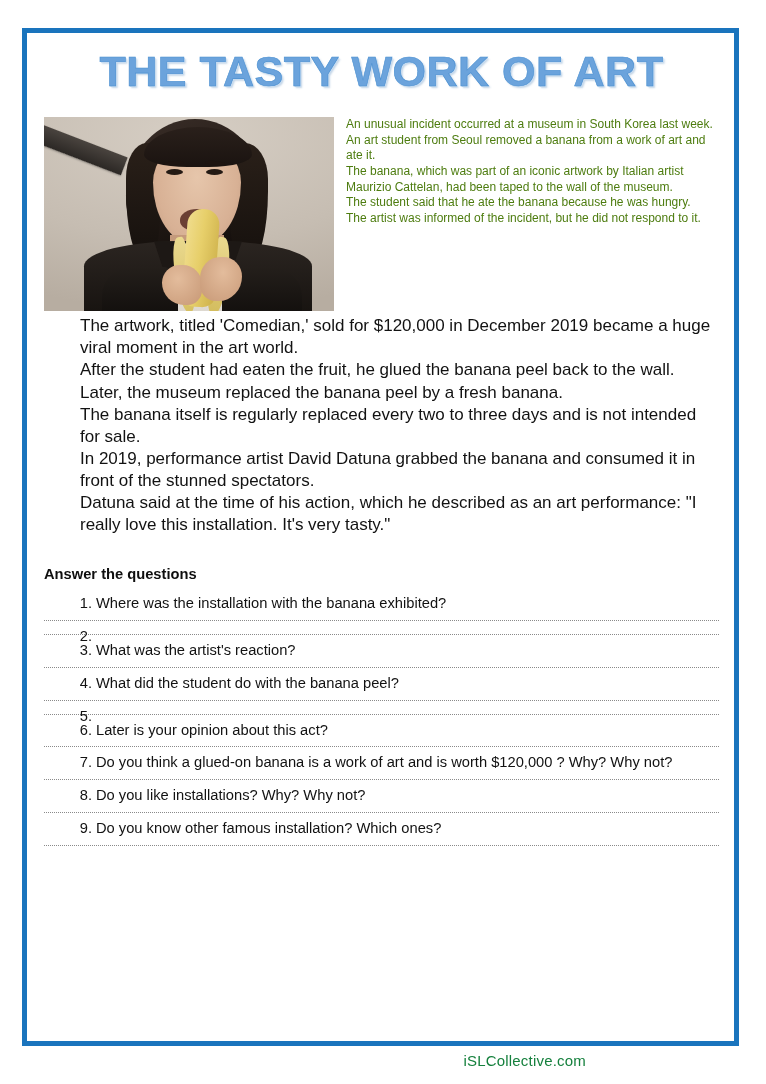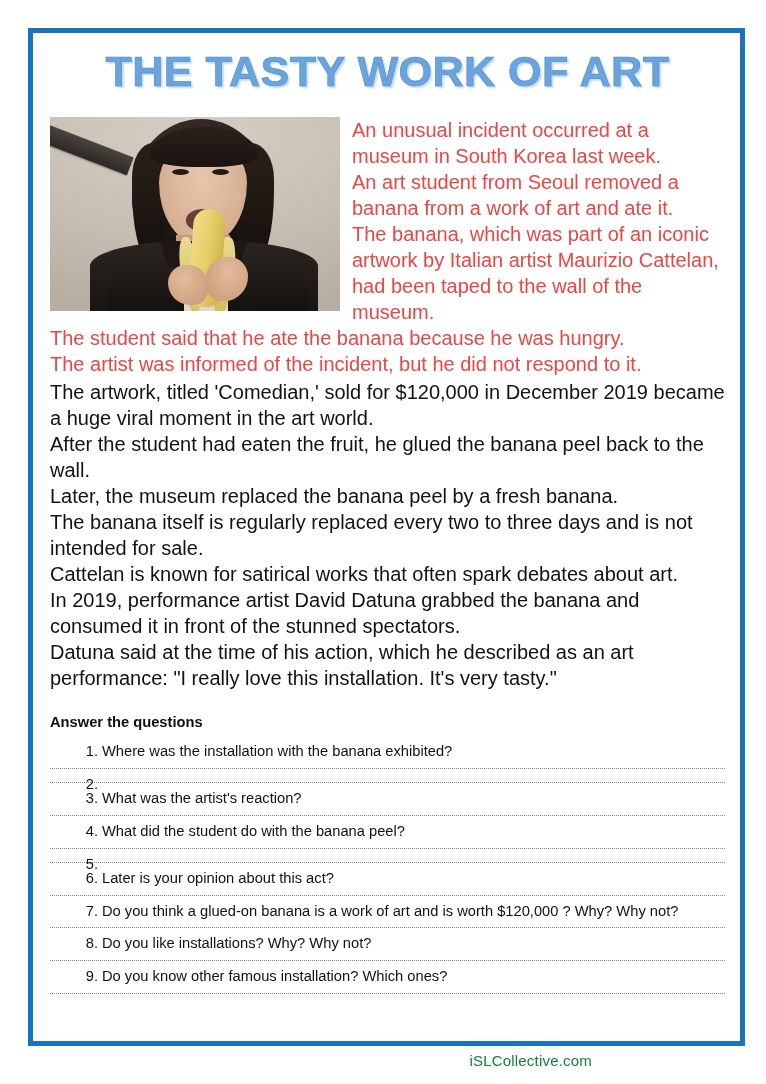--- a/index.html
+++ b/index.html
@@ -12,21 +12,21 @@
     width: 766px;
     height: 1084px;
     position: relative;
     font-family: "Liberation Sans", sans-serif;
     overflow: hidden;
   }
 
   
   #page {
     position: absolute;
-    left: 6px; top: 0;
+    left: 0; top: 0;
     width: 610px;
     height: 1084px;
     background: #ffffff;
   }
   #border-frame {
     position: absolute;
     left: 22px;
     top: 28px;
     width: 717px;
     height: 1018px;
@@ -238,40 +238,42 @@
   }
   .ph-sleeve-r {
     position: absolute;
     left: 178px; top: 150px;
     width: 80px; height: 48px;
     background: linear-gradient(180deg,#241f1b,#120f0d);
     border-radius: 20% 40% 0 0 / 40% 60% 0 0;
   }
 
   #article-text {
-    font-size: 20px;
+    font-size: 12px;
     line-height: 1.30;
-    color: #ef4444;
+    color: #4d7c0f;
+    margin-left: 18px;
   }
   #article-text .line { white-space: normal; }
 
   #article-body {
     clear: both;
-    font-size: 20px;
+    font-size: 17px;
     line-height: 1.30;
     color: #121212;
     margin-top: 2px;
+    margin-left: 36px;
   }
 
   
   #answer-heading {
     font-size: 14.7px;
     font-weight: bold;
     color: #0f0f0f;
-    margin-top: 23px;
+    margin-top: 30px;
     margin-bottom: 6px;
   }
 
   #questions-list {
     list-style: none;
     margin: 0;
     padding: 0;
   }
   .question-item {
     position: relative;
@@ -355,21 +357,20 @@
         <div class="line">The artist was informed of the incident, but he did not respond to it.</div>
       </div>
 
     </div>
 
     <div id="article-body">
       <div class="line">The artwork, titled 'Comedian,' sold for $120,000 in December 2019 became a huge viral moment in the art world.</div>
       <div class="line">After the student had eaten the fruit, he glued the banana peel back to the wall.</div>
       <div class="line">Later, the museum replaced the banana peel by a fresh banana.</div>
       <div class="line">The banana itself is regularly replaced every two to three days and is not intended for sale.</div>
-      <div class="line">Cattelan is known for satirical works that often spark debates about art.</div>
       <div class="line">In 2019, performance artist David Datuna grabbed the banana and consumed it in front of the stunned spectators.</div>
       <div class="line">Datuna said at the time of his action, which he described as an art performance: "I really love this installation. It's very tasty."</div>
     </div>
 
     <div id="answer-heading">Answer the questions</div>
 
     <ol id="questions-list">
 
       <li class="question-item">
         <span class="q-number">1.</span>

